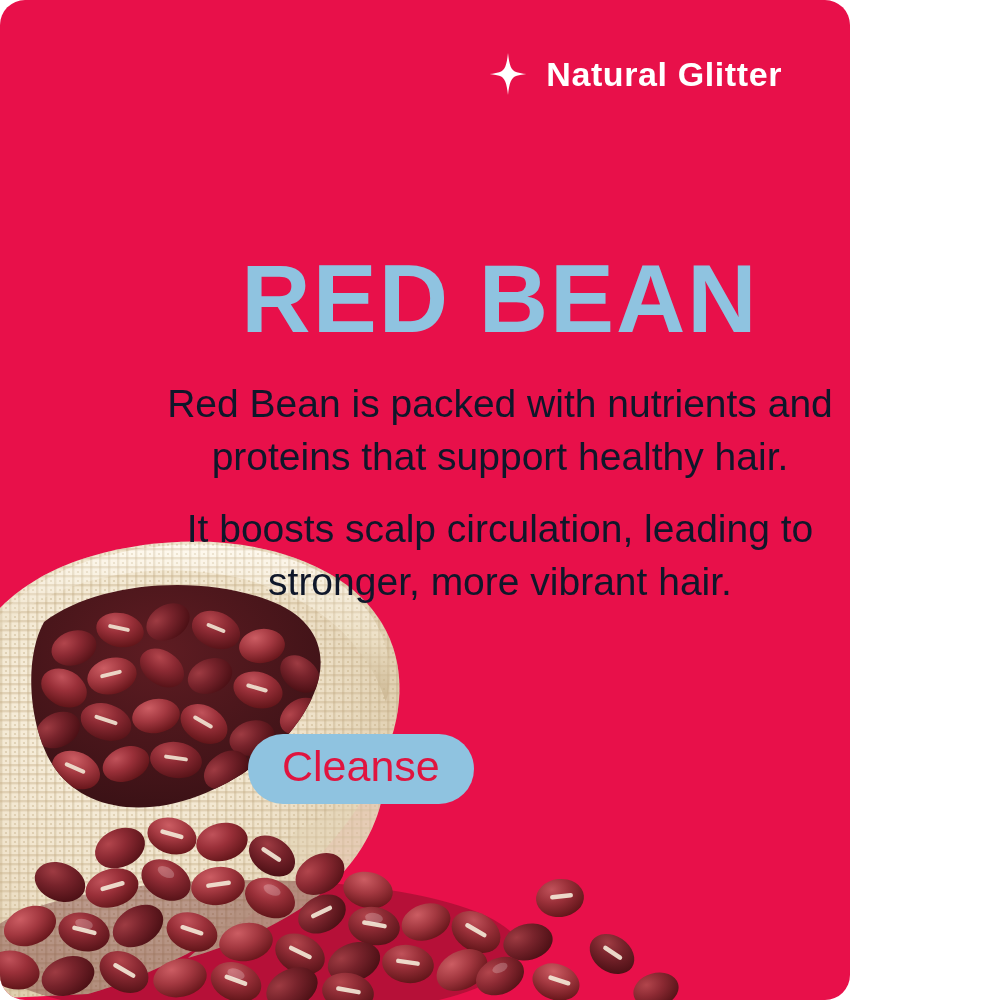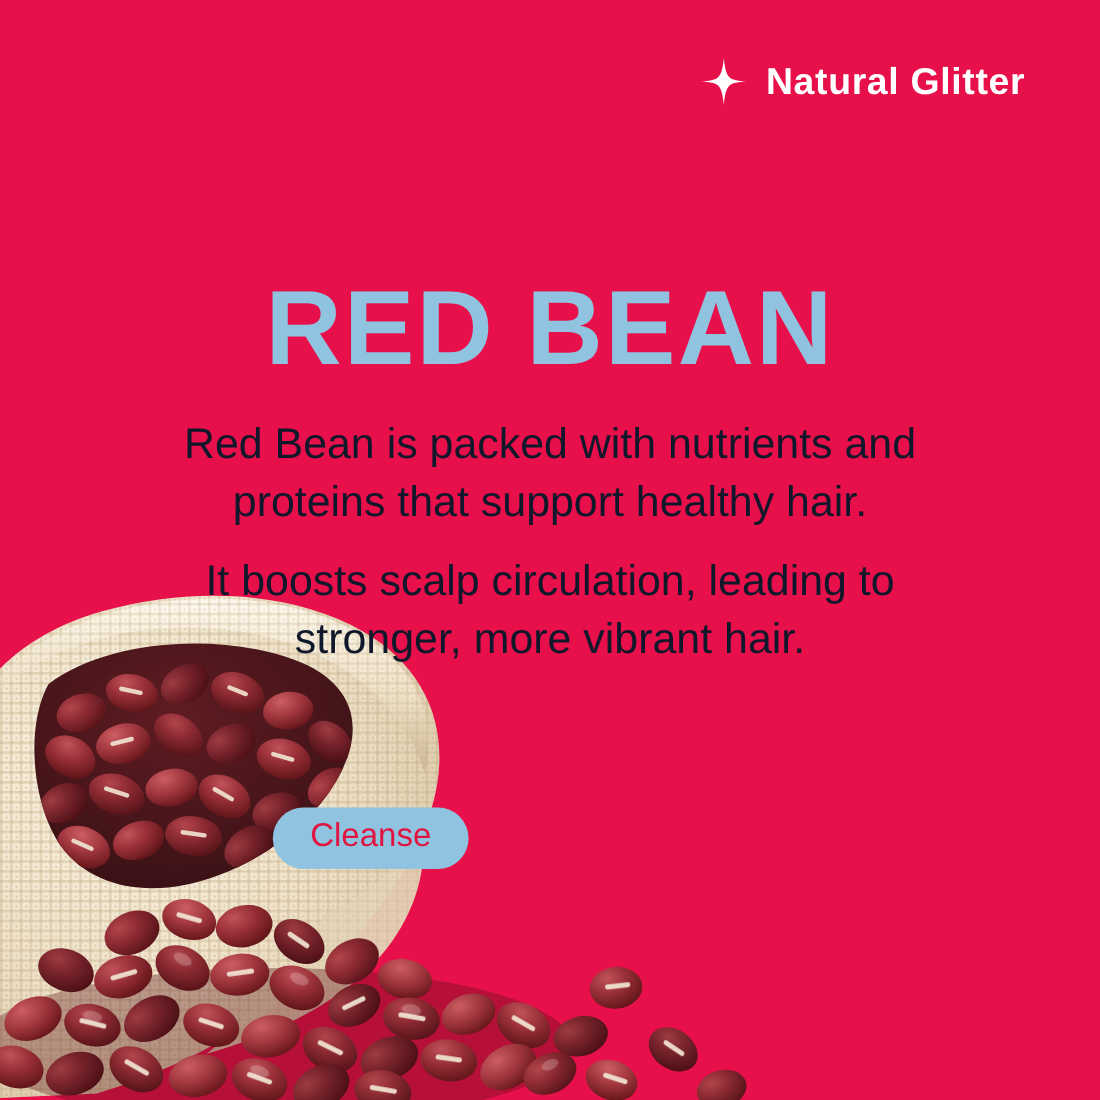--- a/index.html
+++ b/index.html
@@ -4,25 +4,26 @@
 <style>
   html, body {
     margin: 0;
     padding: 0;
     background: #ffffff;
   }
   * { box-sizing: border-box; }
 
   .poster {
     position: relative;
-    width: 1000px;
+    width: 850px;
     height: 1000px;
     overflow: hidden;
     background: #E8104A;
     font-family: "Liberation Sans", sans-serif;
+    border-radius: 25px;
   }
 
   
   .brand {
     position: absolute;
     top: 52px;
     right: 68px;
     display: flex;
     align-items: center;
     gap: 16px;
@@ -84,21 +85,21 @@
     left: 248px;
     display: flex;
     gap: 52px;
     z-index: 45;
   }
   .pill {
     background: #8FC3E0;
     color: #E0143F;
     border-radius: 999px;
     padding: 9px 34px 14px;
-    font-size: 30px;
+    font-size: 43px;
     font-weight: 400;
     line-height: 1.1;
     white-space: nowrap;
     cursor: pointer;
     user-select: none;
   }
 
   
   .photo {
     position: absolute;

